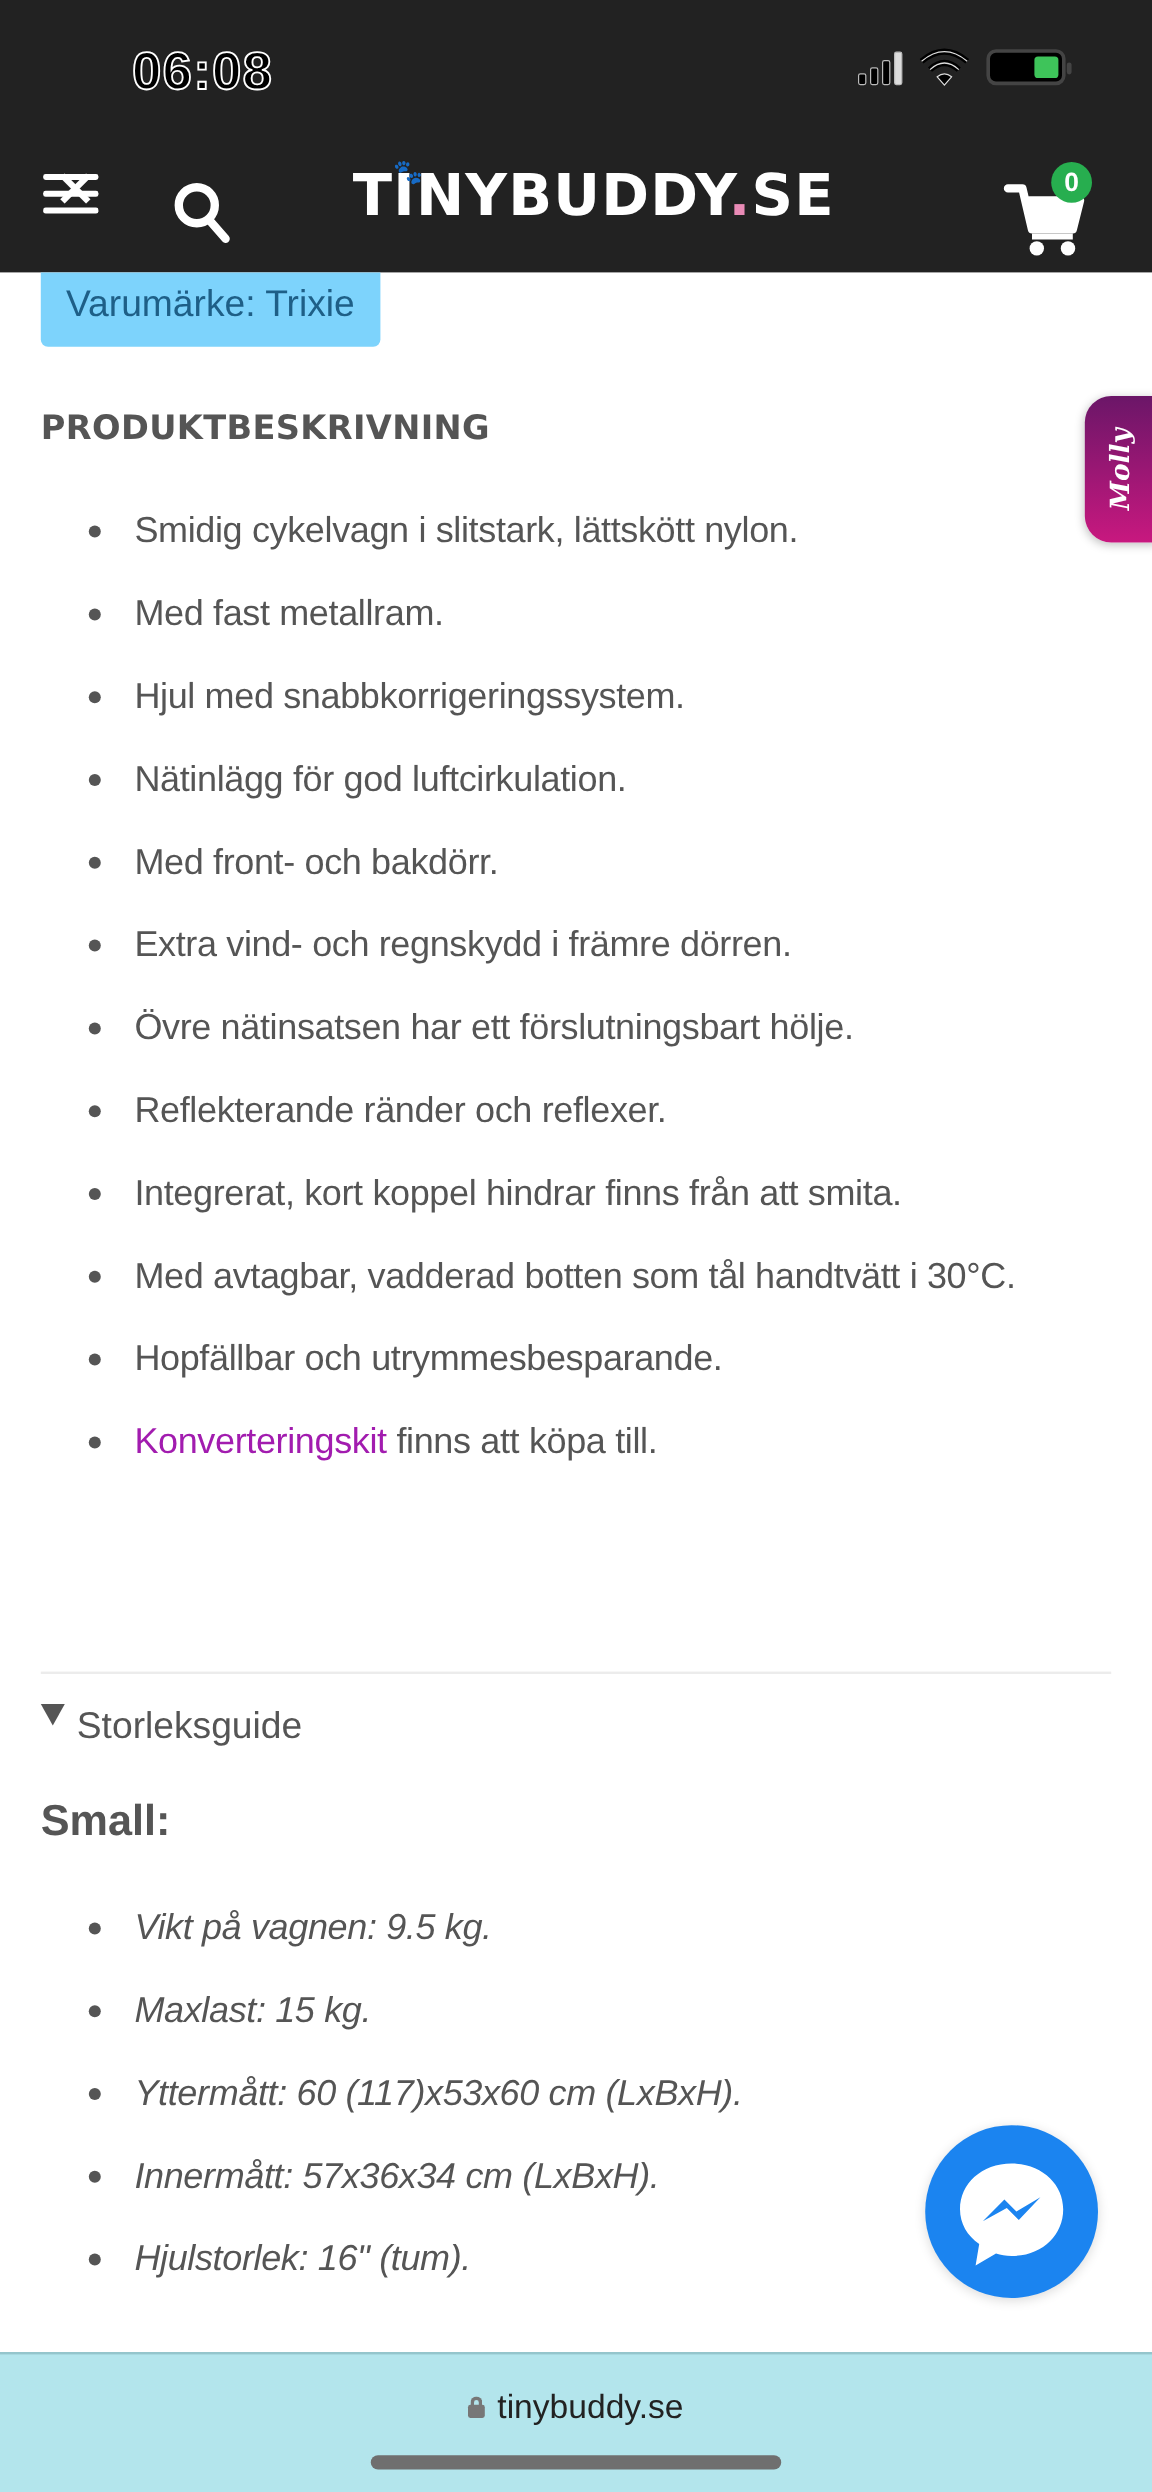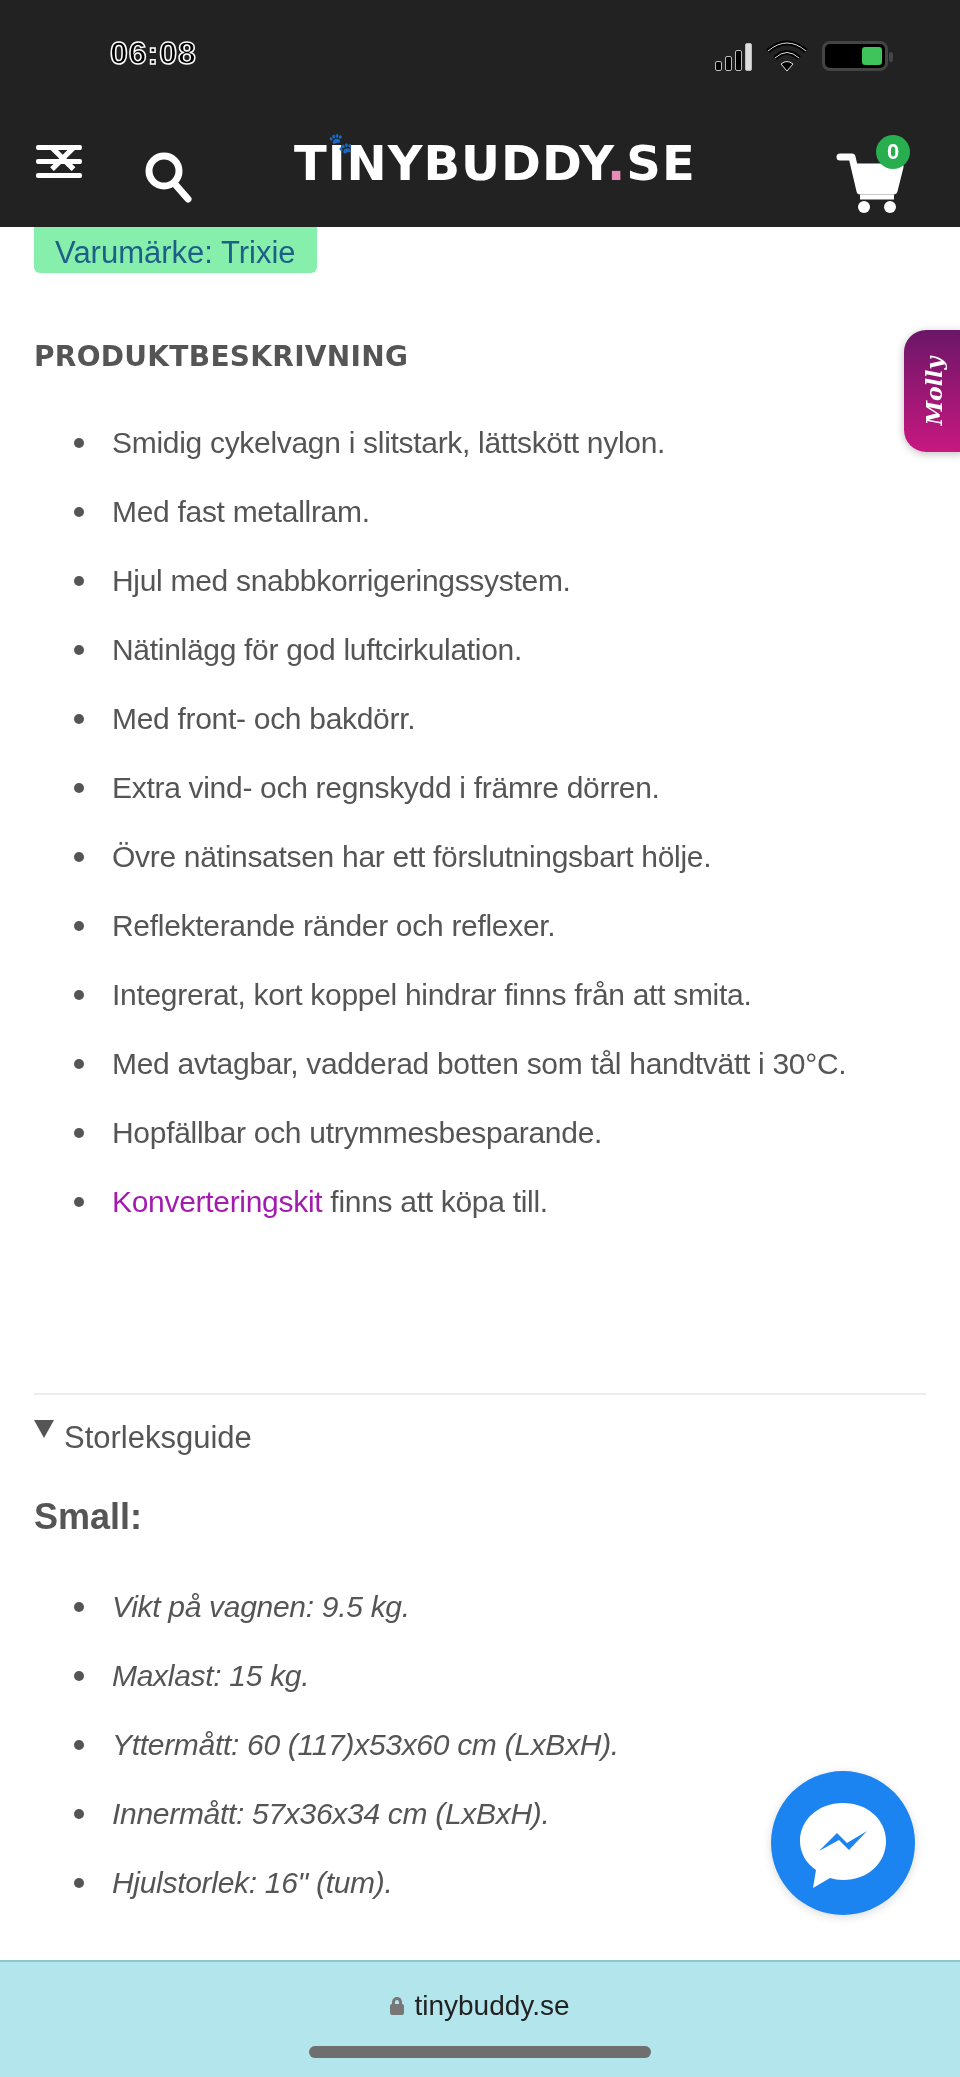--- a/index.html
+++ b/index.html
@@ -1,39 +1,39 @@
 <!DOCTYPE html>
 <html><head>
 <meta charset="utf-8">
 <style>
   * { box-sizing: border-box; margin: 0; padding: 0; }
   html, body { width: 960px; height: 2077px; overflow: hidden; background: #ffffff; }
   body { font-family: "Liberation Sans", sans-serif; color: #555555; position: relative; }
 
   .status-bar { position: absolute; left: 0; top: 0; width: 960px; height: 115px; background: #222222; }
-  .status-time { position: absolute; left: 110px; top: 35px; font-size: 32px; font-weight: bold; color: #000; -webkit-text-stroke: 1.5px #fff; letter-spacing: 1px; }
+  .status-time { position: absolute; left: 110px; top: 35px; font-size: 44px; font-weight: bold; color: #000; -webkit-text-stroke: 1.5px #fff; letter-spacing: 1px; }
   .status-icons { position: absolute; right: 72px; top: 40px; display: flex; align-items: center; gap: 14px; }
   .signal { display: flex; align-items: flex-end; gap: 3px; height: 30px; }
   .signal span { width: 7px; background: #000; border: 1px solid #bbb; border-radius: 2px; }
   .battery { width: 66px; height: 30px; border: 3px solid #444; border-radius: 8px; position: relative; background: #000; }
   .battery .fill { position: absolute; right: 3px; top: 3px; bottom: 3px; width: 20px; background: #3ec45a; border-radius: 3px; }
   .battery::after { content: ""; position: absolute; right: -8px; top: 8px; width: 4px; height: 10px; background: #444; border-radius: 2px; }
 
   .site-header { position: absolute; left: 0; top: 115px; width: 960px; height: 112px; background: #222222; }
   .menu-btn { position: absolute; left: 36px; top: 30px; width: 52px; height: 52px; }
   .menu-btn span { display: block; height: 5px; background: #fff; margin-bottom: 9px; border-radius: 2px; width: 46px; }
   .menu-btn .x { position: absolute; left: 10px; top: -6px; font-size: 40px; color: #fff; font-weight: bold; line-height: 1; }
   .search-btn { position: absolute; left: 142px; top: 34px; width: 52px; height: 56px; }
   .logo { position: absolute; left: 294px; top: 20px; font-size: 48px; font-weight: 900; color: #ffffff; letter-spacing: 1px; font-family: "DejaVu Sans", sans-serif; }
   .logo .paw { position: absolute; left: 34px; top: -4px; color: #6fc6e8; font-size: 20px; }
   .logo .dot { color: #e98bb6; }
   .cart-btn { position: absolute; left: 836px; top: 18px; width: 80px; height: 80px; }
   .cart-badge { position: absolute; left: 40px; top: 2px; width: 34px; height: 34px; border-radius: 50%; background: #27ae4f; color: #fff; font-weight: bold; font-size: 22px; text-align: center; line-height: 34px; }
 
-  .brand-tag { position: absolute; left: 34px; top: 227px; height: 46px; padding: 0 21px; background: #86efac; border-radius: 0 0 6px 6px; color: #1e5f87; font-size: 31px; line-height: 52px; }
+  .brand-tag { position: absolute; left: 34px; top: 227px; height: 62px; padding: 0 21px; background: #7dd3fc; border-radius: 0 0 6px 6px; color: #1e5f87; font-size: 31px; line-height: 52px; }
 
   .section-title { position: absolute; left: 34px; top: 340px; font-size: 28px; font-weight: 900; color: #555555; letter-spacing: 0.3px; font-family: "DejaVu Sans", sans-serif; }
 
   .bullet-list { position: absolute; left: 34px; width: 880px; list-style: none; }
   .bullet-list li { position: relative; padding-left: 78px; font-size: 30px; line-height: 57px; color: #555; margin-bottom: 12px; letter-spacing: -0.3px; }
   .bullet-list li::before { content: ""; position: absolute; left: 40px; top: 24px; width: 10px; height: 10px; border-radius: 50%; background: #555; }
   .desc-list { top: 414px; }
   .link-green { color: #a21caf; }
 
   .divider { position: absolute; left: 34px; top: 1393px; width: 892px; height: 2px; background: #ececec; }

